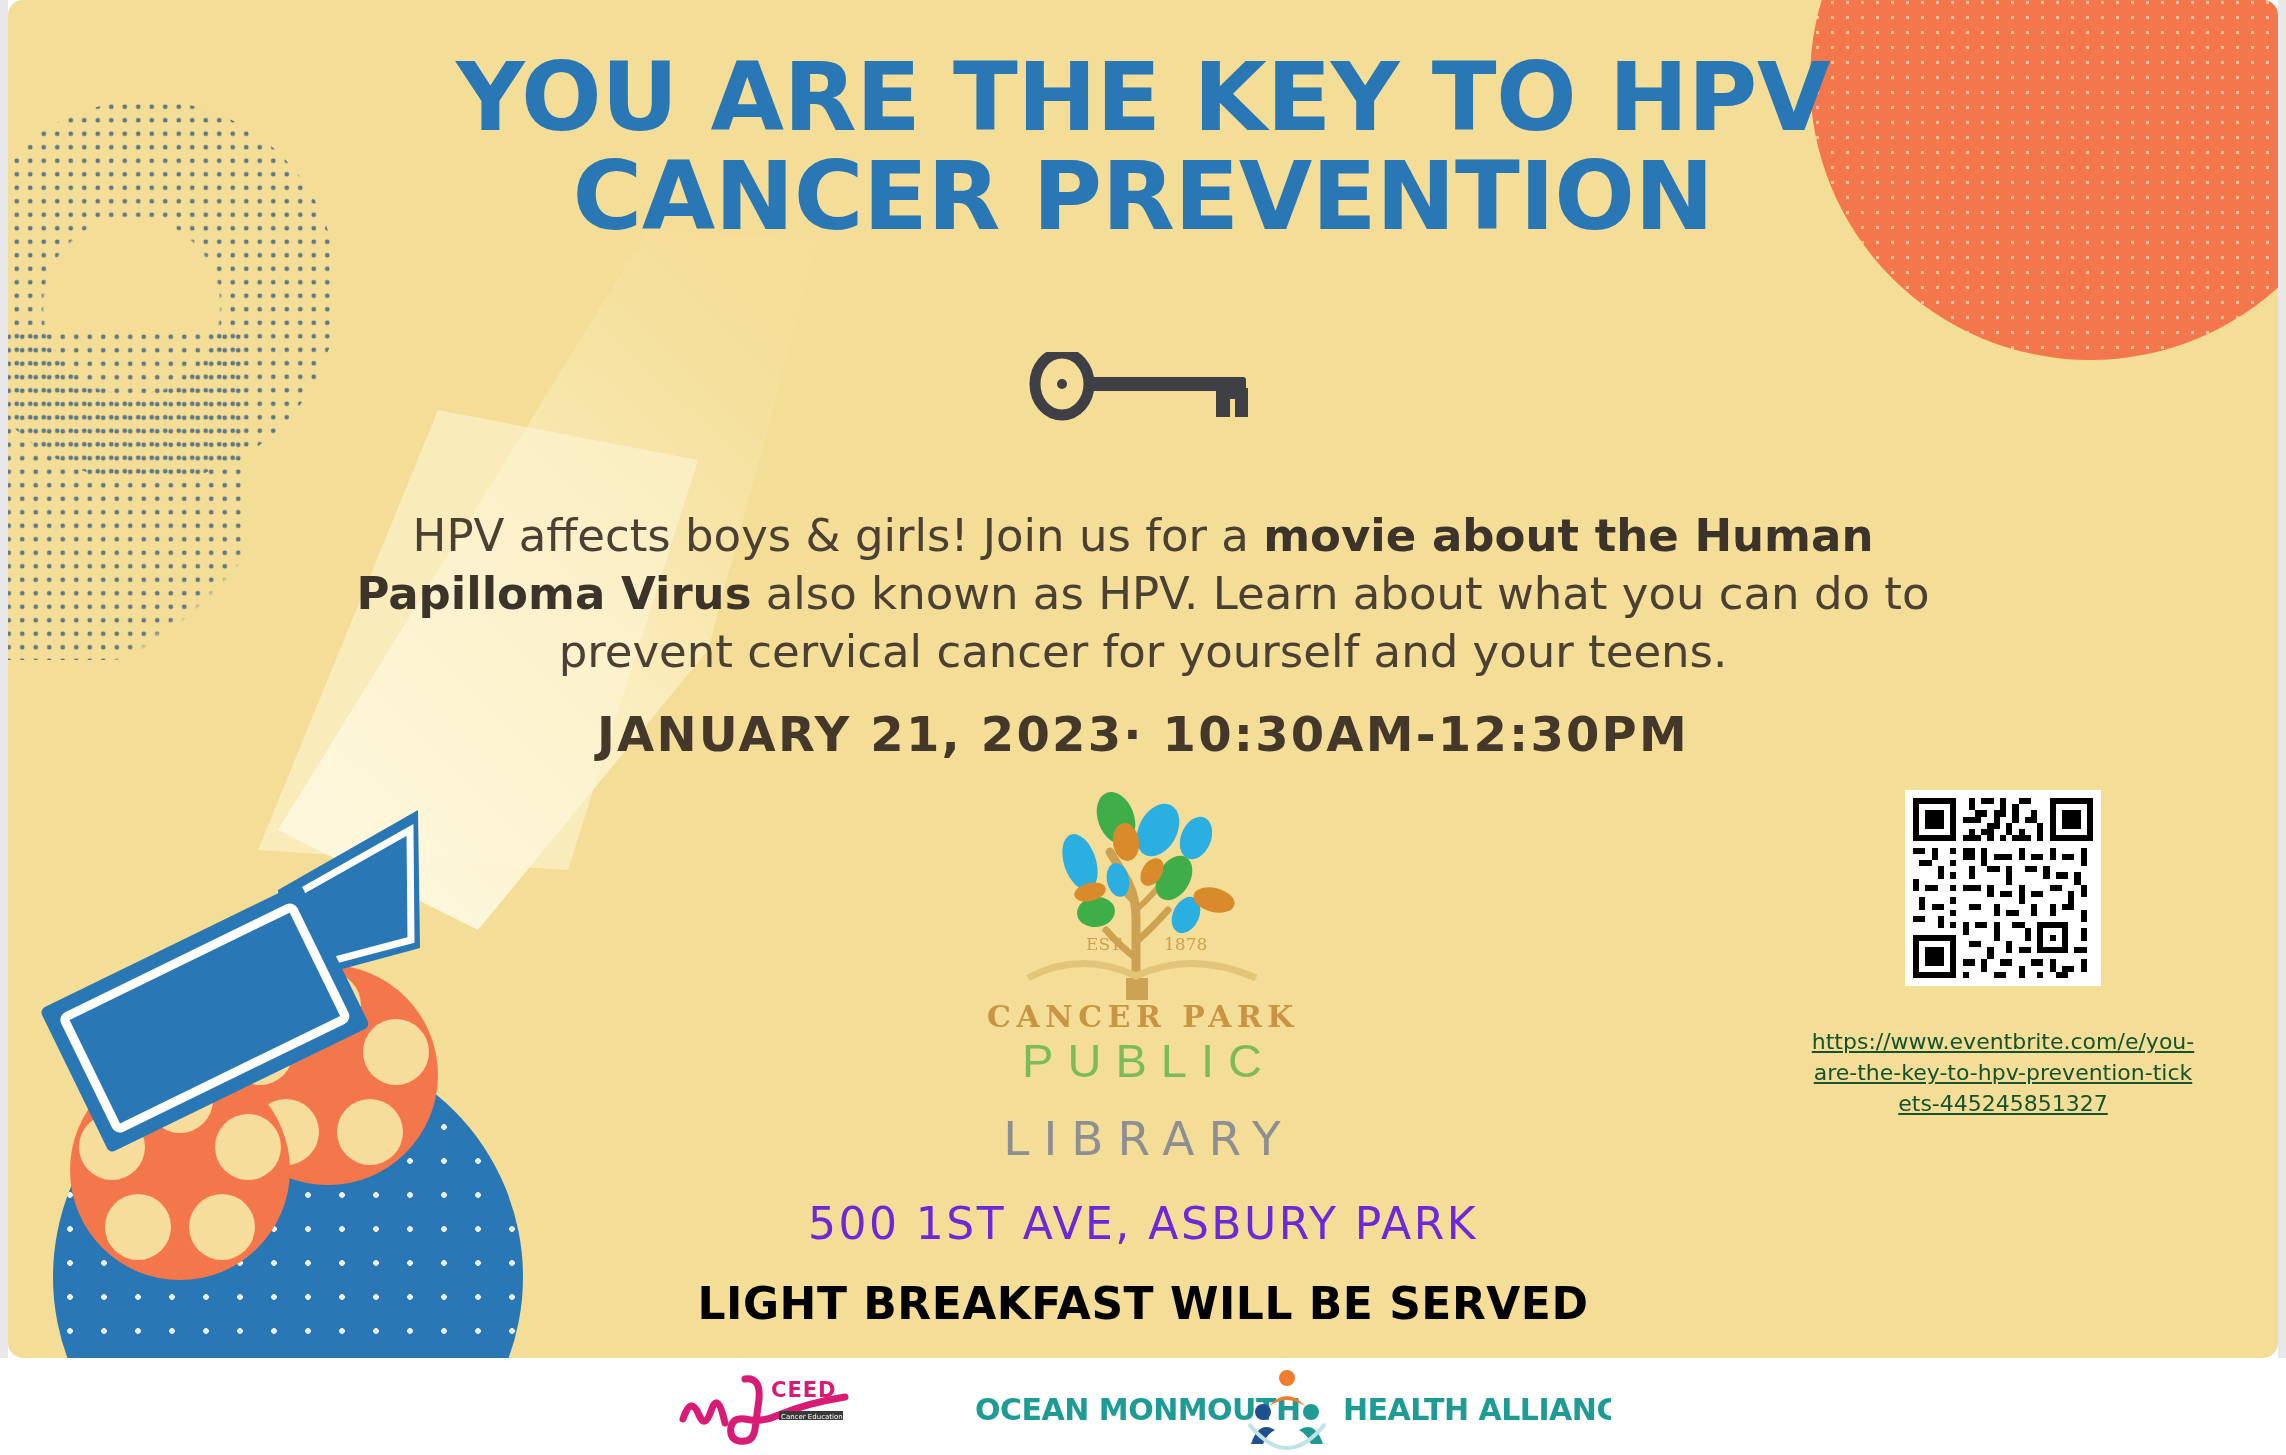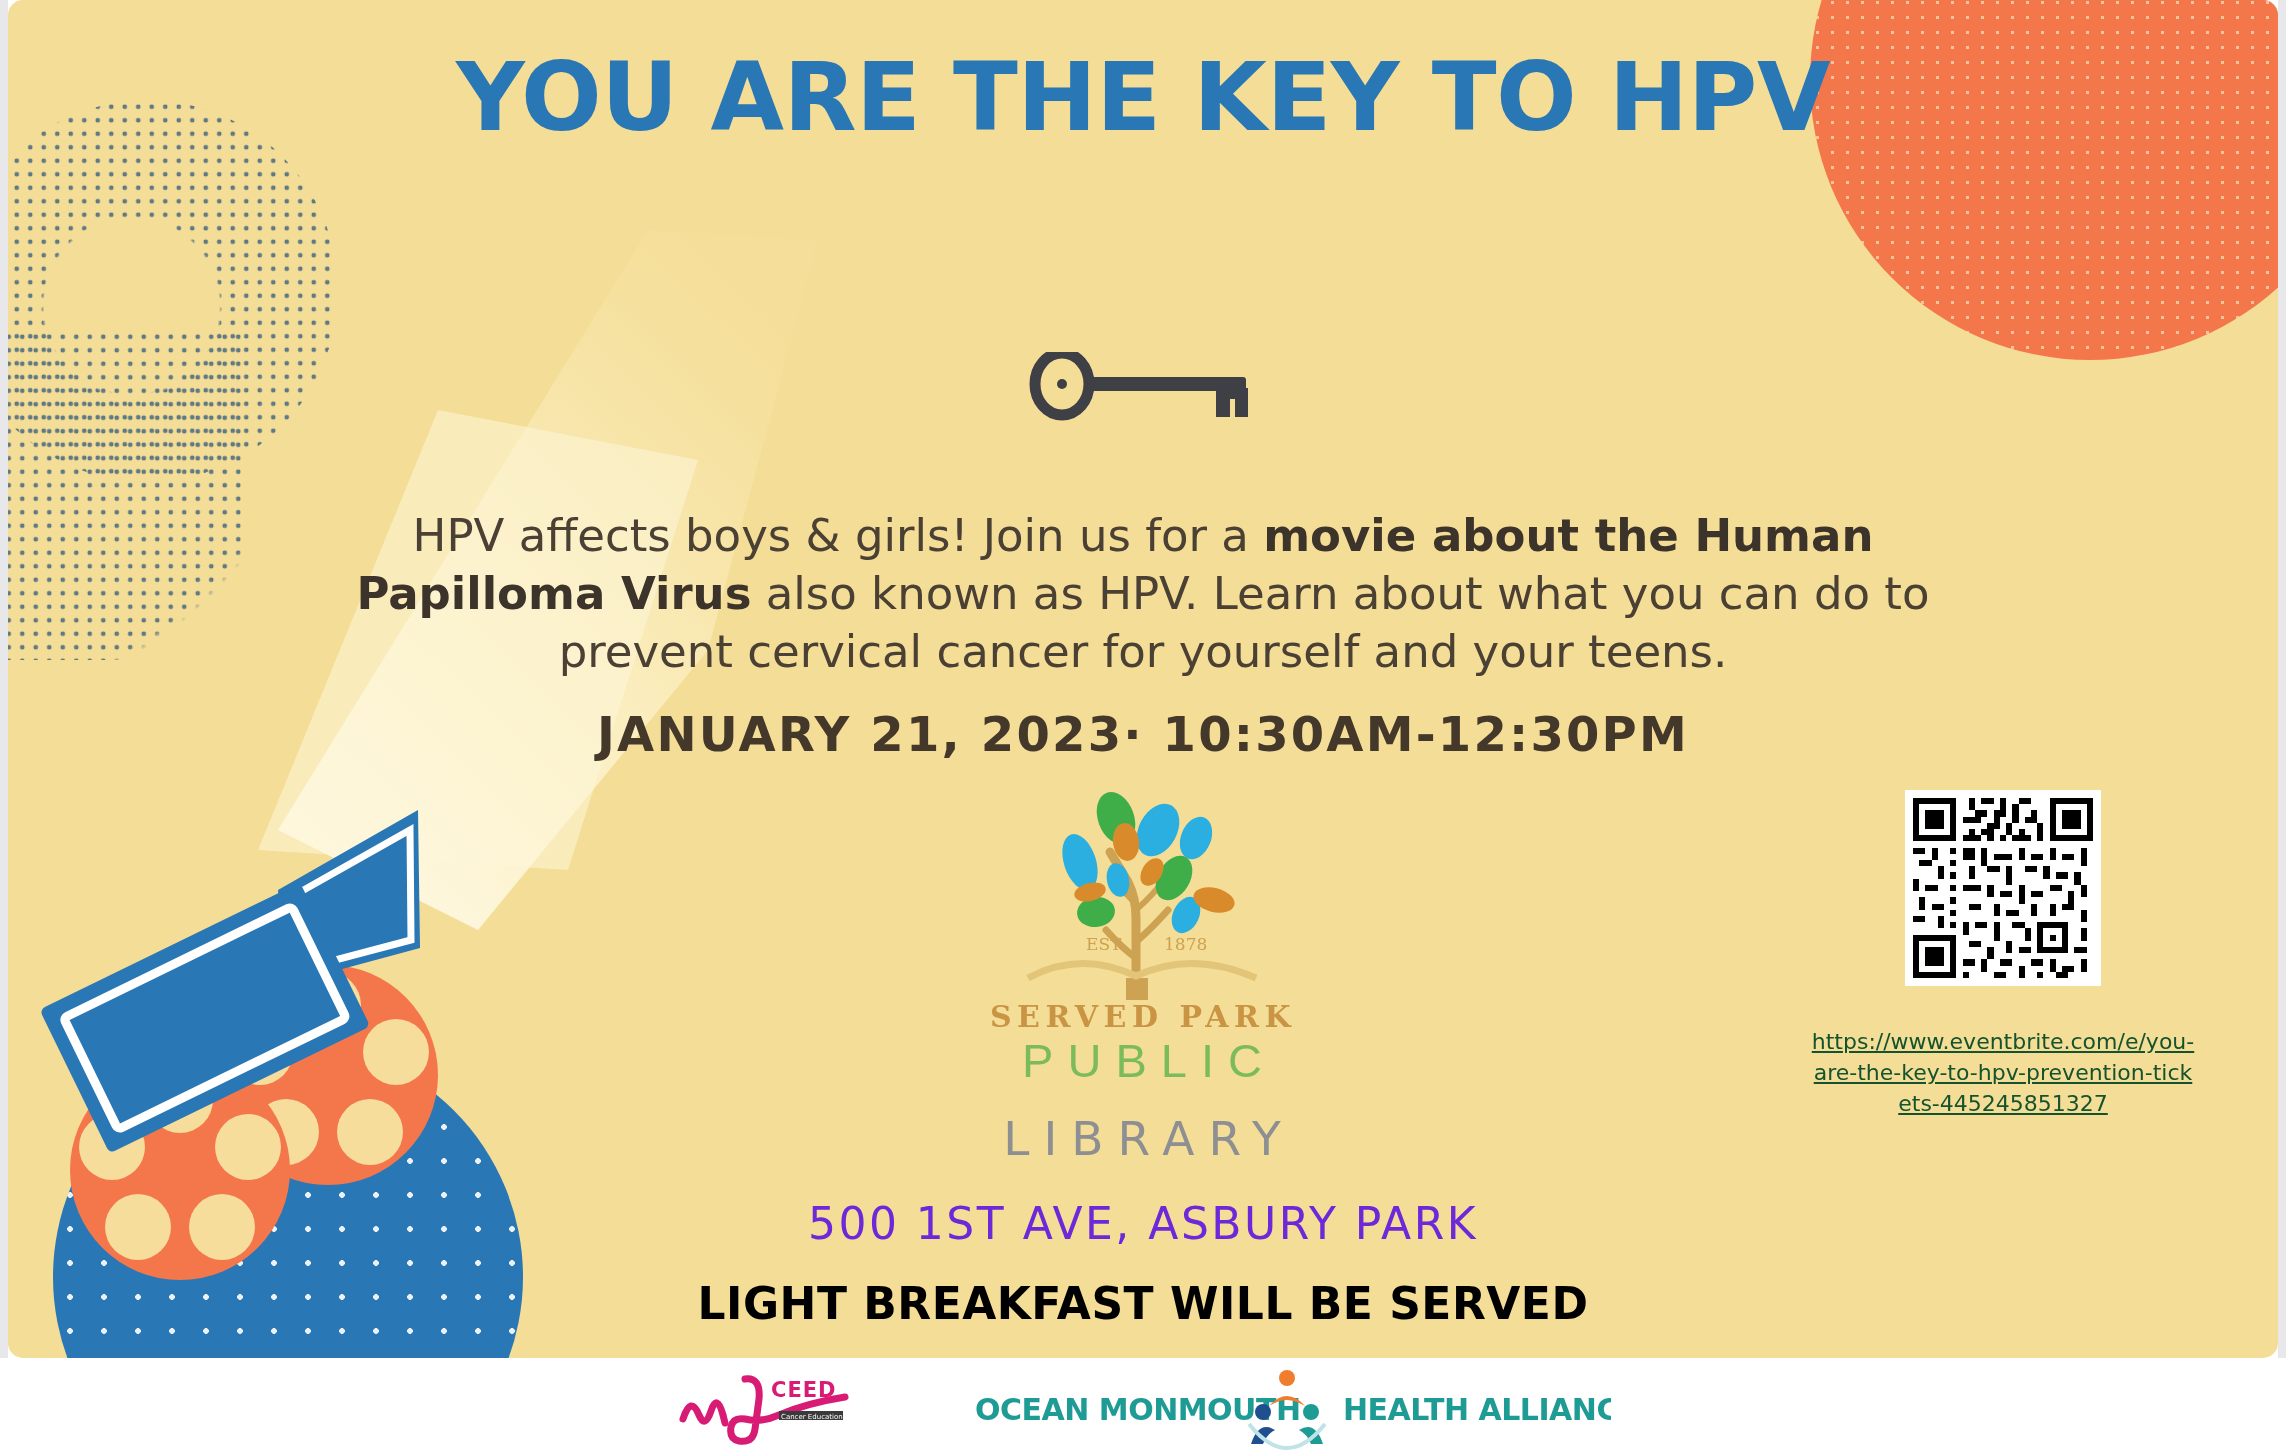--- a/index.html
+++ b/index.html
@@ -309,20 +309,21 @@
       <polygon points="258,100 382,30 383,140 262,172" fill="none" stroke="#ffffff" stroke-width="7"></polygon>
 
       <g transform="rotate(-26 150 220)">
         <rect x="30" y="150" width="290" height="160" rx="6" fill="#2a77b5"></rect>
         <rect x="48" y="168" width="254" height="124" rx="4" fill="none" stroke="#ffffff" stroke-width="9"></rect>
       </g>
     </svg>
 
     <div class="headline">
       <span>YOU ARE THE KEY TO HPV</span>
+      <span class="l2">CANCER PREVENTION</span>
     </div>
 
     <svg class="key-icon" viewBox="0 0 230 70">
       <ellipse cx="34" cy="32" rx="27" ry="31" fill="none" stroke="#3f3f46" stroke-width="11"></ellipse>
       <circle cx="34" cy="32" r="5" fill="#3f3f46"></circle>
       <rect x="56" y="25" width="162" height="14" rx="3" fill="#3f3f46"></rect>
       <rect x="188" y="25" width="14" height="40" fill="#3f3f46"></rect>
       <rect x="207" y="36" width="13" height="29" fill="#3f3f46"></rect>
       <rect x="188" y="36" width="32" height="11" fill="#3f3f46"></rect>
     </svg>
@@ -353,21 +354,21 @@
         <ellipse cx="168" cy="125" rx="13" ry="19" transform="rotate(25 168 125)" fill="#2bafe0"></ellipse>
         <ellipse cx="196" cy="110" rx="21" ry="12" transform="rotate(14 196 110)" fill="#d98a2b"></ellipse>
         <ellipse cx="108" cy="52" rx="13" ry="19" transform="rotate(-8 108 52)" fill="#d98a2b"></ellipse>
         <ellipse cx="72" cy="102" rx="16" ry="9" transform="rotate(-14 72 102)" fill="#d98a2b"></ellipse>
         <ellipse cx="134" cy="82" rx="10" ry="15" transform="rotate(32 134 82)" fill="#d98a2b"></ellipse>
 
         <path d="M10 188 Q62 160 118 186 Q174 160 238 188" stroke="#e3c579" stroke-width="7" fill="none"></path>
         <text x="68" y="160" font-family="DejaVu Serif, serif" font-size="17" fill="#cda253">EST.</text>
         <text x="146" y="160" font-family="DejaVu Serif, serif" font-size="17" fill="#cda253">1878</text>
       </svg>
-      <div class="lib-name">SERVED PARK</div>
+      <div class="lib-name">CANCER PARK</div>
       <div class="lib-public">PUBLIC</div>
       <div class="lib-library">LIBRARY</div>
     </div>
 
     <div class="address">500 1ST AVE, ASBURY PARK</div>
 
     <div class="breakfast">LIGHT BREAKFAST WILL BE SERVED</div>
 
     <div class="qr-block">
       <div class="qr-frame">

